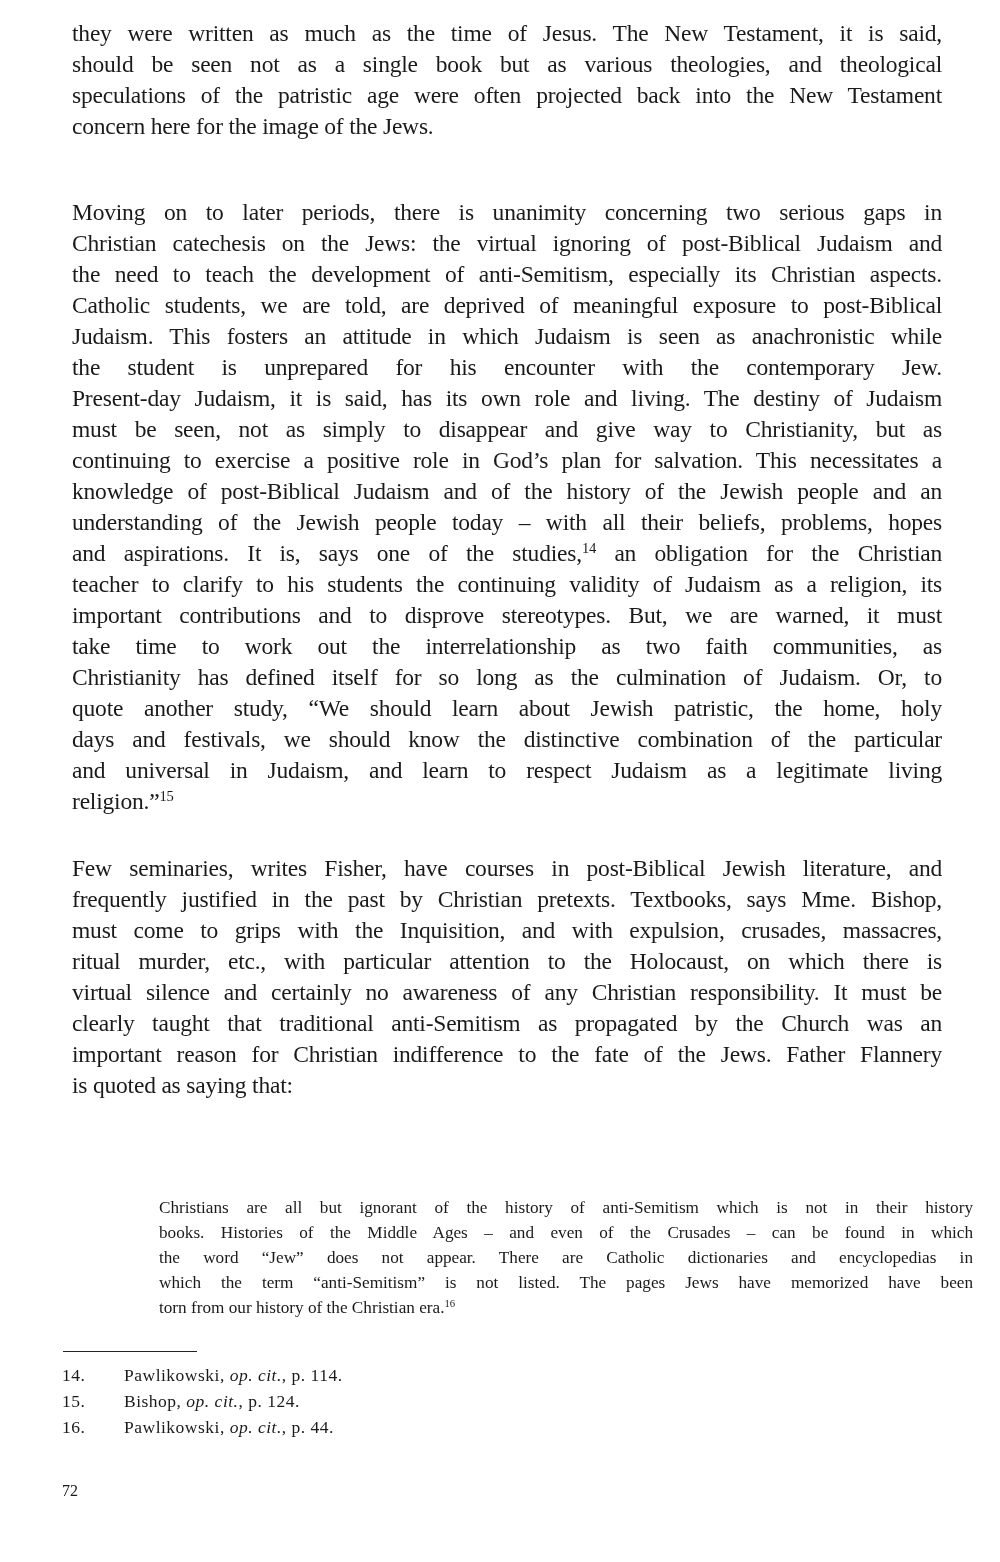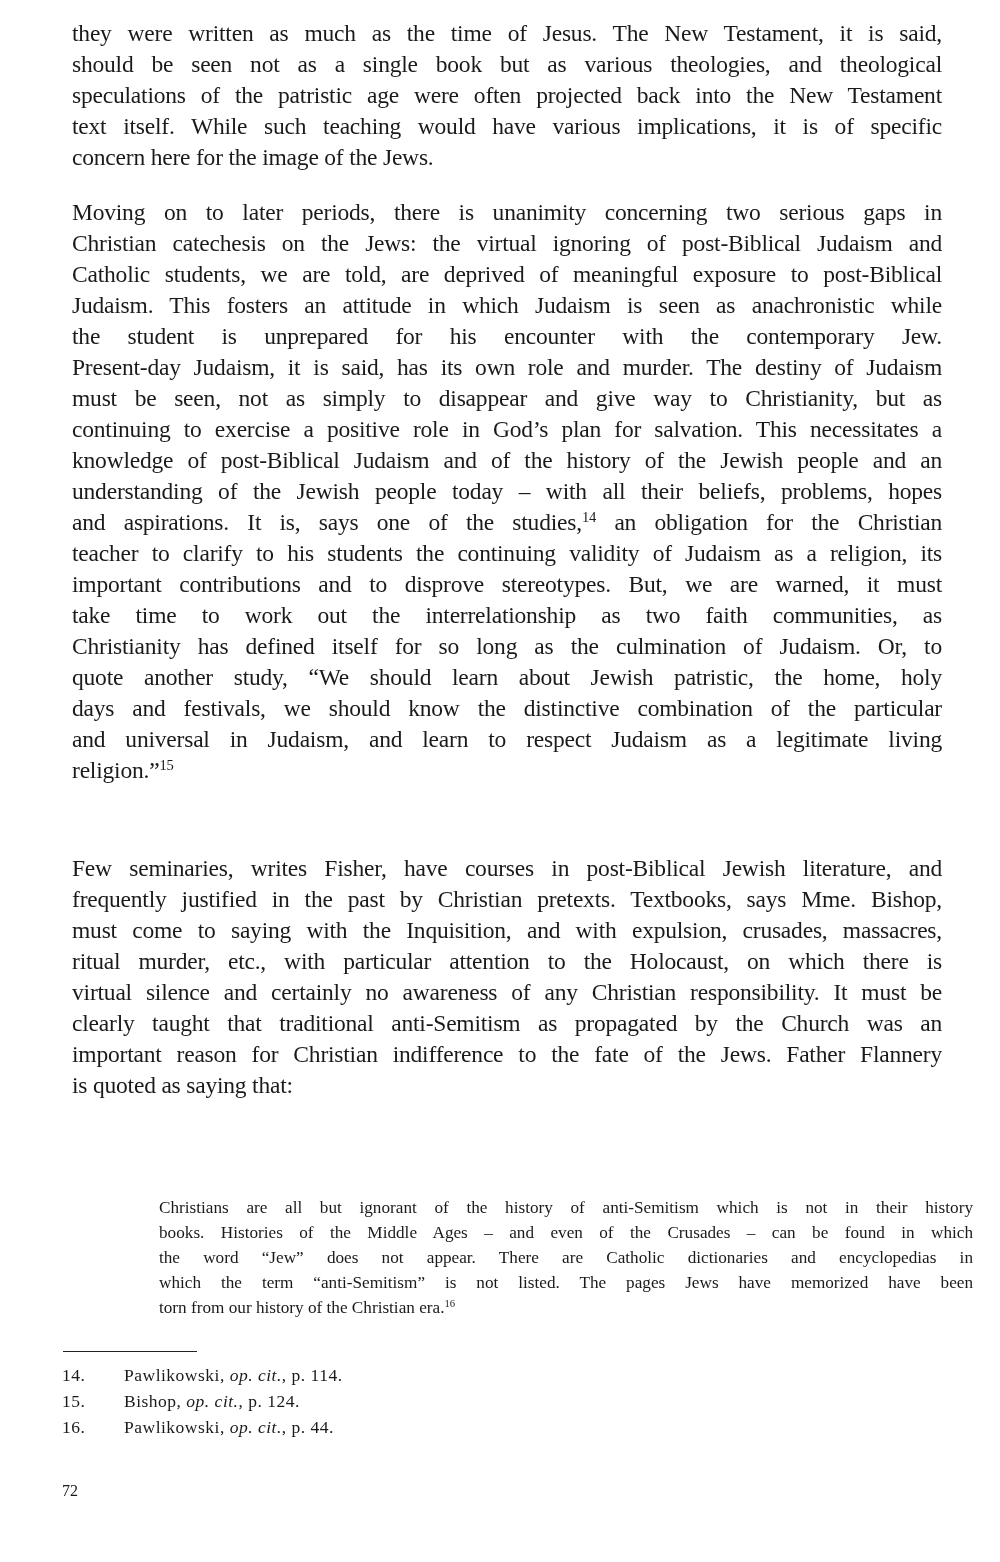--- a/index.html
+++ b/index.html
@@ -39,50 +39,50 @@
   </style>
 </head>
 <body>
 
 <div class="page">
 
   <div class="body-text para1">
     <span class="line">they were written as much as the time of Jesus. The New Testament, it is said,</span>
     <span class="line">should be seen not as a single book but as various theologies, and theological</span>
     <span class="line">speculations of the patristic age were often projected back into the New Testament</span>
-    <span class="line">text itself. While such teaching would have various implications, it is of specific</span>
     <span class="line last">concern here for the image of the Jews.</span>
   </div>
 
   <div class="body-text para2">
     <span class="line">Moving on to later periods, there is unanimity concerning two serious gaps in</span>
     <span class="line">Christian catechesis on the Jews: the virtual ignoring of post-Biblical Judaism and</span>
+    <span class="line">the need to teach the development of anti-Semitism, especially its Christian aspects.</span>
     <span class="line">Catholic students, we are told, are deprived of meaningful exposure to post-Biblical</span>
     <span class="line">Judaism. This fosters an attitude in which Judaism is seen as anachronistic while</span>
     <span class="line">the student is unprepared for his encounter with the contemporary Jew.</span>
-    <span class="line">Present-day Judaism, it is said, has its own role and murder. The destiny of Judaism</span>
+    <span class="line">Present-day Judaism, it is said, has its own role and living. The destiny of Judaism</span>
     <span class="line">must be seen, not as simply to disappear and give way to Christianity, but as</span>
     <span class="line">continuing to exercise a positive role in God’s plan for salvation. This necessitates a</span>
     <span class="line">knowledge of post-Biblical Judaism and of the history of the Jewish people and an</span>
     <span class="line">understanding of the Jewish people today – with all their beliefs, problems, hopes</span>
     <span class="line" style="word-spacing:6px;"><span>and aspirations. It is, says one of the studies,</span><sup>14</sup><span> an obligation for the Christian</span></span>
     <span class="line">teacher to clarify to his students the continuing validity of Judaism as a religion, its</span>
     <span class="line">important contributions and to disprove stereotypes. But, we are warned, it must</span>
     <span class="line">take time to work out the interrelationship as two faith communities, as</span>
     <span class="line">Christianity has defined itself for so long as the culmination of Judaism. Or, to</span>
     <span class="line">quote another study, “We should learn about Jewish patristic, the home, holy</span>
     <span class="line">days and festivals, we should know the distinctive combination of the particular</span>
     <span class="line">and universal in Judaism, and learn to respect Judaism as a legitimate living</span>
     <span class="line last"><span>religion.”</span><sup>15</sup></span>
   </div>
 
   <div class="body-text para3">
     <span class="line">Few seminaries, writes Fisher, have courses in post-Biblical Jewish literature, and</span>
     <span class="line">frequently justified in the past by Christian pretexts. Textbooks, says Mme. Bishop,</span>
-    <span class="line">must come to saying with the Inquisition, and with expulsion, crusades, massacres,</span>
+    <span class="line">must come to grips with the Inquisition, and with expulsion, crusades, massacres,</span>
     <span class="line">ritual murder, etc., with particular attention to the Holocaust, on which there is</span>
     <span class="line">virtual silence and certainly no awareness of any Christian responsibility. It must be</span>
     <span class="line">clearly taught that traditional anti-Semitism as propagated by the Church was an</span>
     <span class="line">important reason for Christian indifference to the fate of the Jews. Father Flannery</span>
     <span class="line last">is quoted as saying that:</span>
   </div>
 
   <div class="quote">
     <span class="line">Christians are all but ignorant of the history of anti-Semitism which is not in their history</span>
     <span class="line">books. Histories of the Middle Ages – and even of the Crusades – can be found in which</span>

